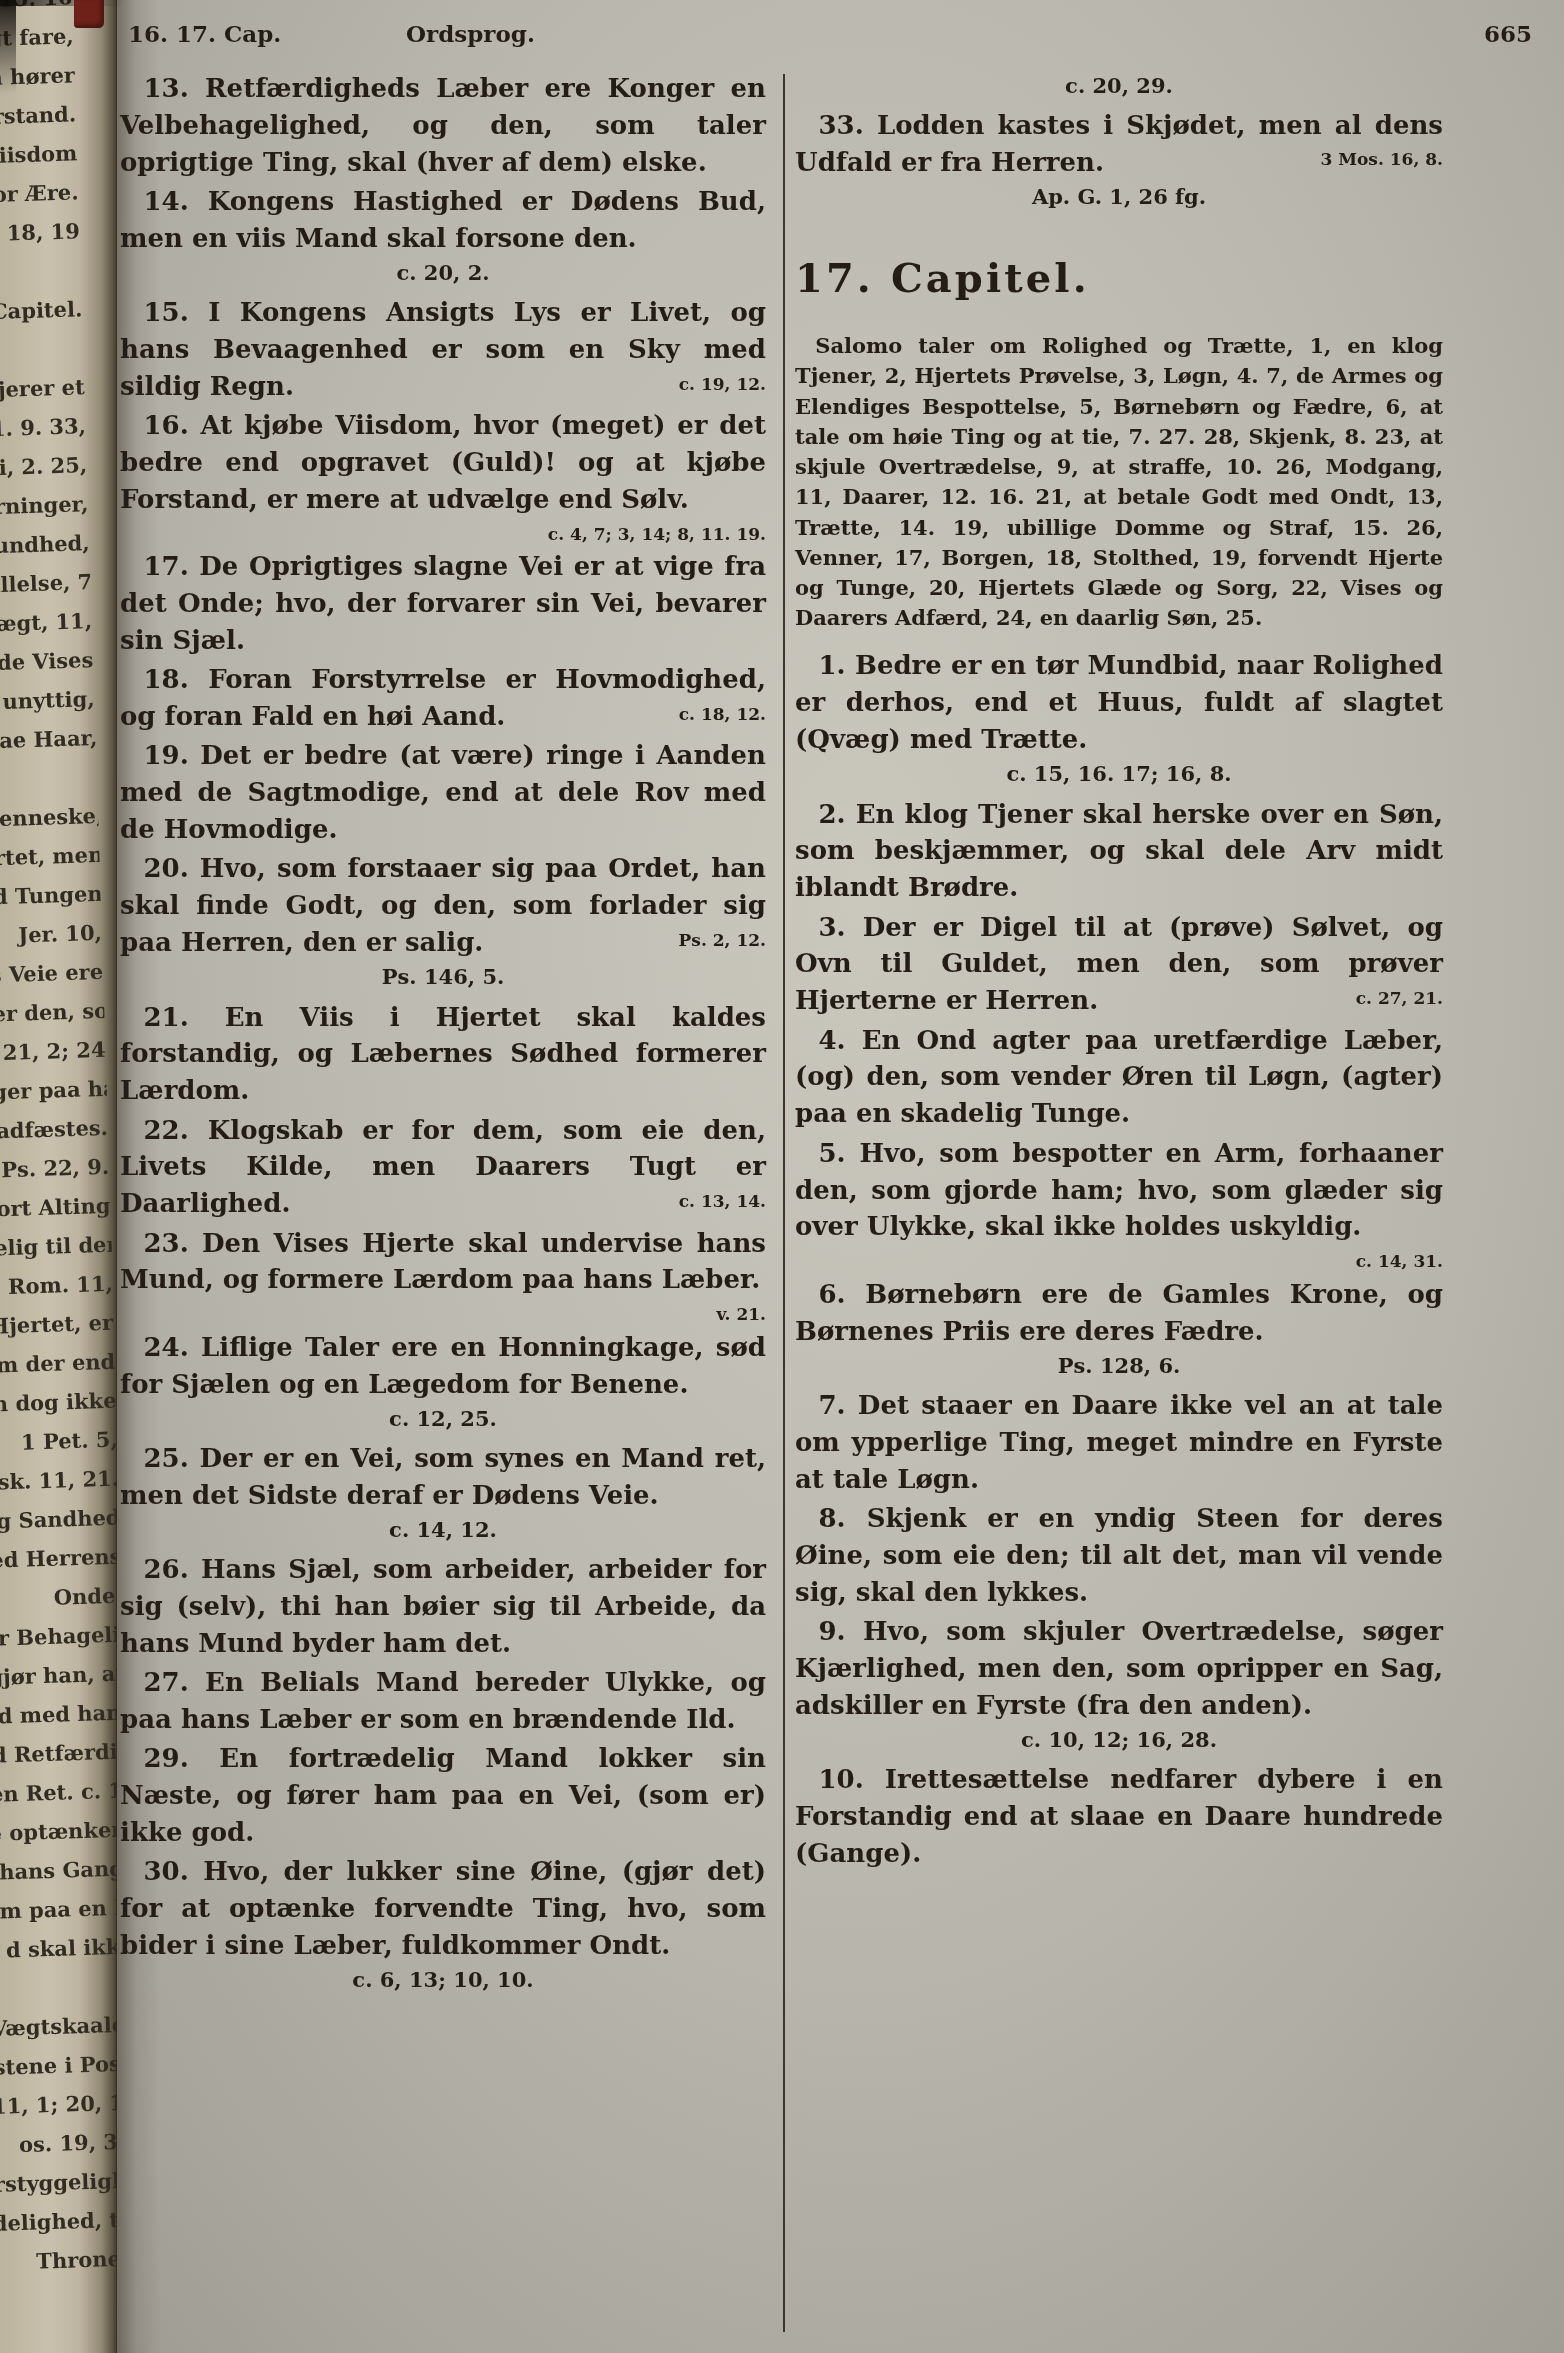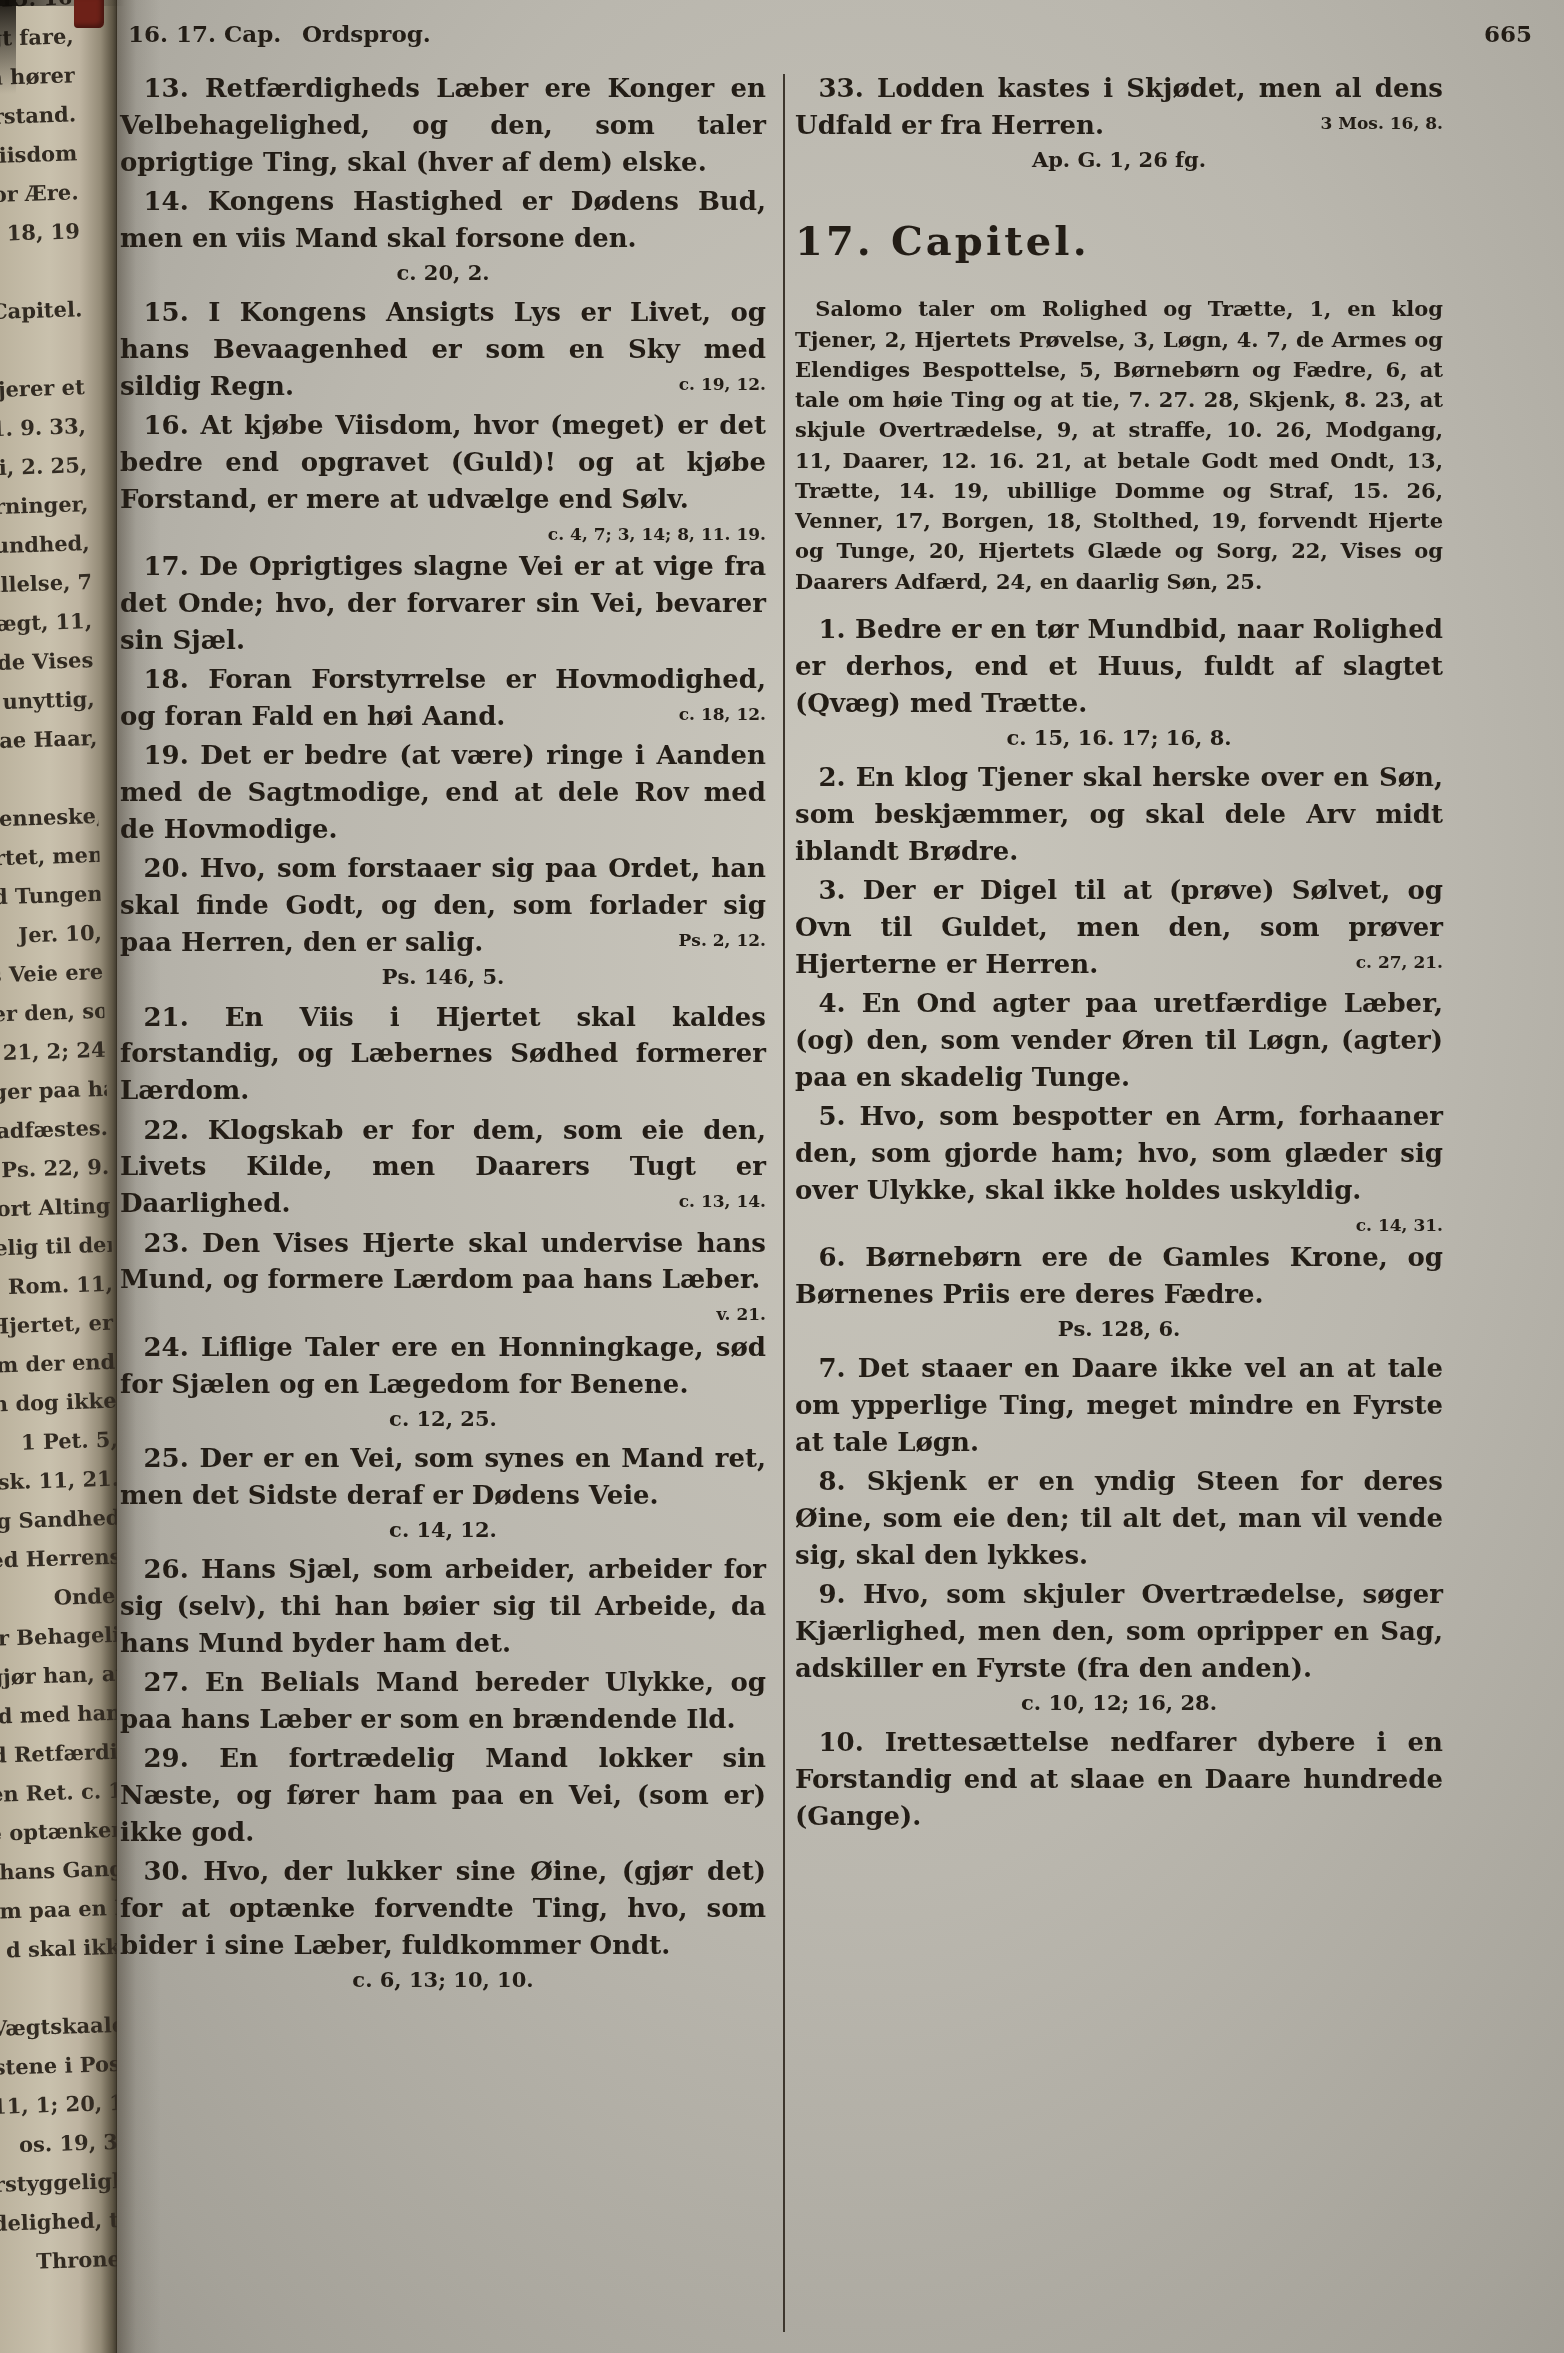--- a/index.html
+++ b/index.html
@@ -44,21 +44,21 @@
     background:#6d2118; border-radius:0 0 5.5px 3.9px;
     box-shadow: inset -3.1px -3.1px 4.7px rgba(0,0,0,0.35);
   }
 
   
   .header {
     position:absolute; left:0; top:20.3px; width:1565px; height:41px;
     font-size:23px; font-weight:bold;
   }
   .h-left  { position:absolute; left:128px; }
-  .h-center{ position:absolute; left:302px; width:313px; text-align:left; }
+  .h-center{ position:absolute; left:314px; width:313px; text-align:center; }
   .h-right { position:absolute; right:33px; }
 
   
   .divider {
     position:absolute; left:783px; top:74px; width:2.3px; height:2258px;
     background:#3d362d;
   }
   .col { position:absolute; top:70px; }
   .col-left  { left:120px;  width:646px; }
   .col-right { left:795px; width:648px; }
@@ -182,20 +182,21 @@
       <p class="cref">c. 12, 25.</p>
       <p class="verse"><span>25. Der er en Vei, som synes en Mand ret, men det Sidste deraf er Dødens Veie.</span></p>
       <p class="cref">c. 14, 12.</p>
       <p class="verse"><span>26. Hans Sjæl, som arbeider, arbeider for sig (selv), thi han bøier sig til Arbeide, da hans Mund byder ham det.</span></p>
       <p class="verse"><span>27. En Belials Mand bereder Ulykke, og paa hans Læber er som en brændende Ild.</span></p>
       <p class="verse"><span>29. En fortrædelig Mand lokker sin Næste, og fører ham paa en Vei, (som er) ikke god.</span></p>
       <p class="verse"><span>30. Hvo, der lukker sine Øine, (gjør det) for at optænke forvendte Ting, hvo, som bider i sine Læber, fuldkommer Ondt.</span></p>
       <p class="cref">c. 6, 13; 10, 10.</p>
     </div>
   <div class="col col-right">
+      <p class="cref">c. 20, 29.</p>
       <p class="verse"><span>33. Lodden kastes i Skjødet, men al dens Udfald er fra Herren.</span><span class="endref">3 Mos. 16, 8.</span></p>
       <p class="cref">Ap. G. 1, 26 fg.</p>
       <h2 class="chapter-heading">17. Capitel.</h2>
       <p class="summary">Salomo taler om Rolighed og Trætte, 1, en klog Tjener, 2, Hjertets Prøvelse, 3, Løgn, 4. 7, de Armes og Elendiges Bespottelse, 5, Børnebørn og Fædre, 6, at tale om høie Ting og at tie, 7. 27. 28, Skjenk, 8. 23, at skjule Overtrædelse, 9, at straffe, 10. 26, Modgang, 11, Daarer, 12. 16. 21, at betale Godt med Ondt, 13, Trætte, 14. 19, ubillige Domme og Straf, 15. 26, Venner, 17, Borgen, 18, Stolthed, 19, forvendt Hjerte og Tunge, 20, Hjertets Glæde og Sorg, 22, Vises og Daarers Adfærd, 24, en daarlig Søn, 25.</p>
       <p class="verse"><span>1. Bedre er en tør Mundbid, naar Rolighed er derhos, end et Huus, fuldt af slagtet (Qvæg) med Trætte.</span></p>
       <p class="cref">c. 15, 16. 17; 16, 8.</p>
       <p class="verse"><span>2. En klog Tjener skal herske over en Søn, som beskjæmmer, og skal dele Arv midt iblandt Brødre.</span></p>
       <p class="verse"><span>3. Der er Digel til at (prøve) Sølvet, og Ovn til Guldet, men den, som prøver Hjerterne er Herren.</span><span class="endref">c. 27, 21.</span></p>
       <p class="verse"><span>4. En Ond agter paa uretfærdige Læber, (og) den, som vender Øren til Løgn, (agter) paa en skadelig Tunge.</span></p>
       <p class="verse"><span>5. Hvo, som bespotter en Arm, forhaaner den, som gjorde ham; hvo, som glæder sig over Ulykke, skal ikke holdes uskyldig.</span><span class="endref">c. 14, 31.</span></p>

